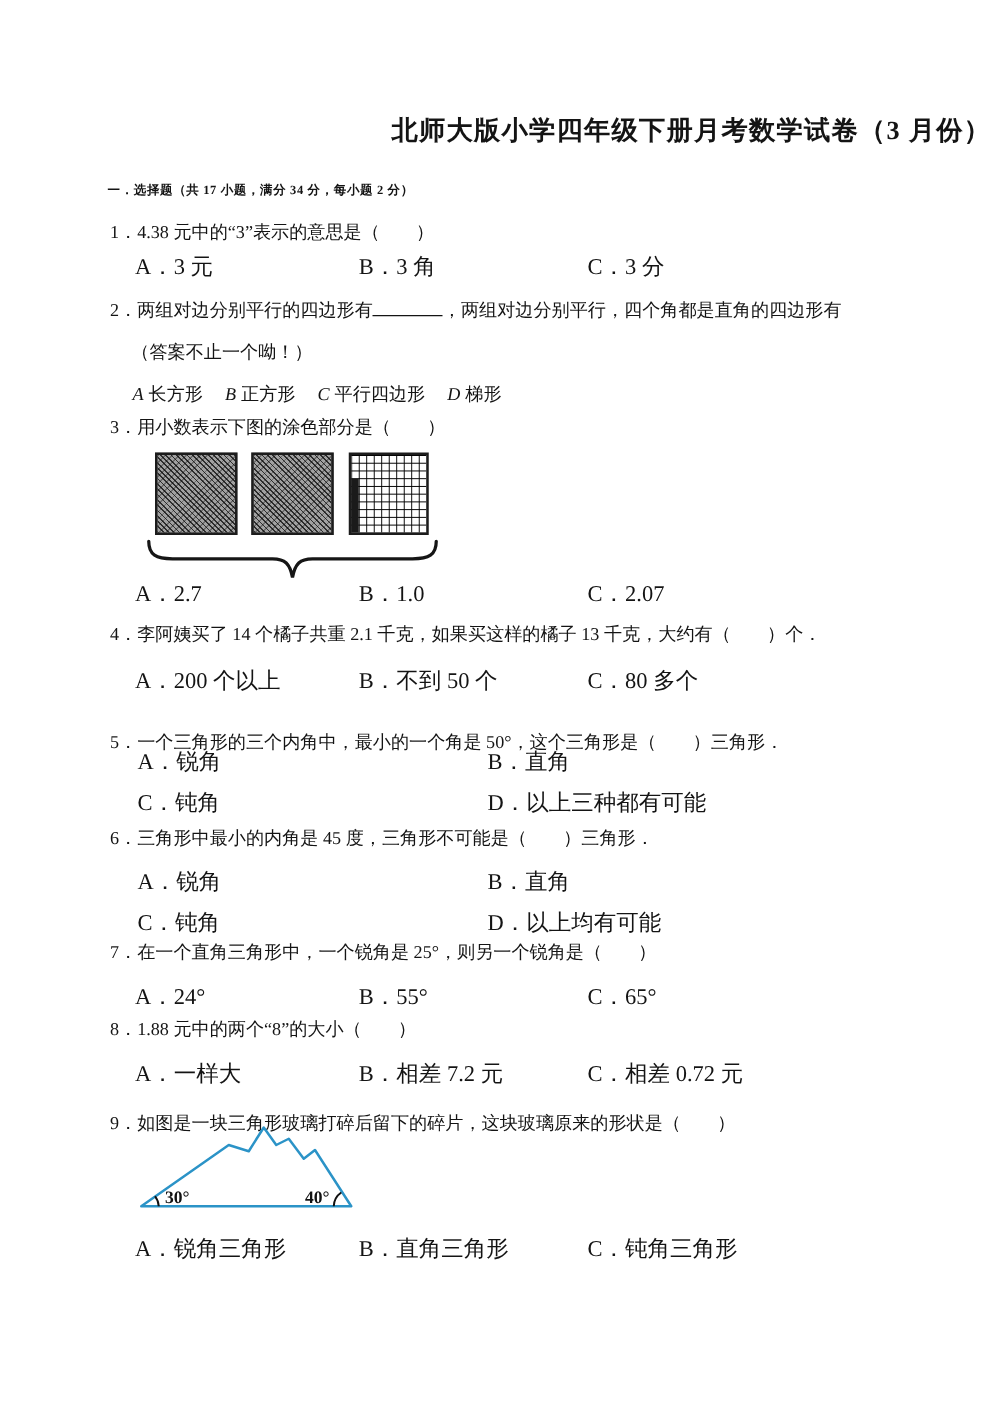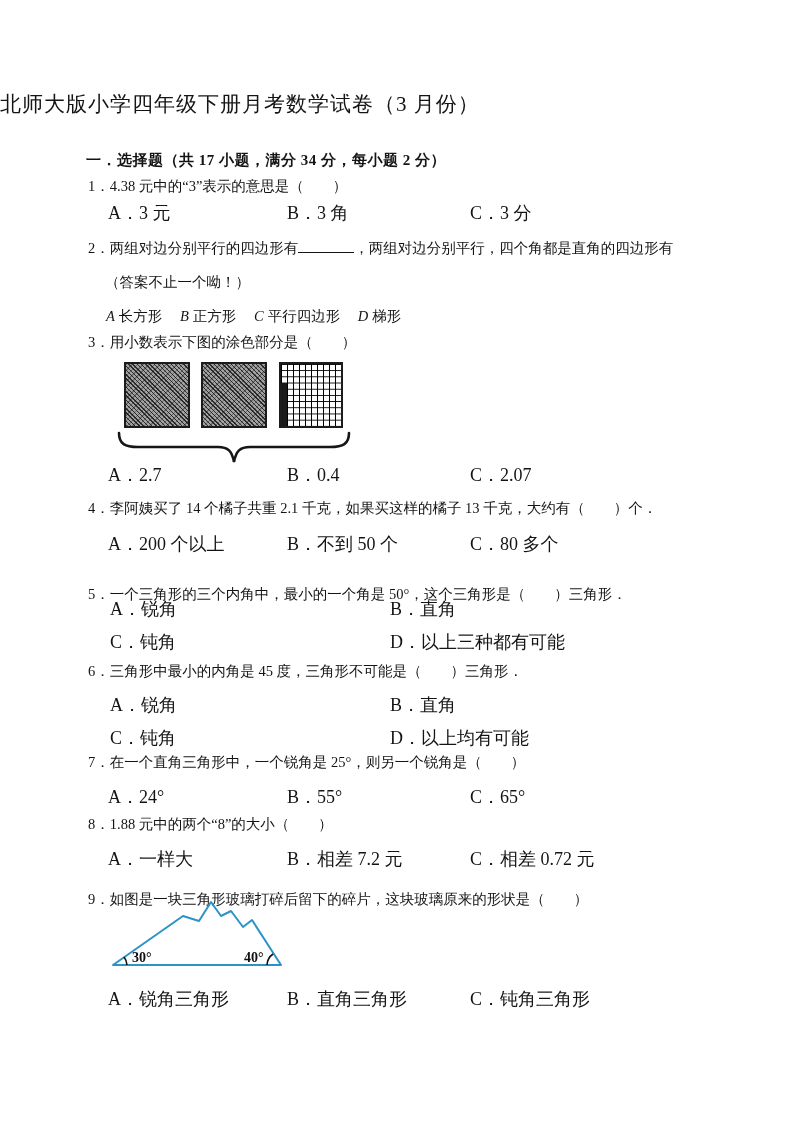--- a/index.html
+++ b/index.html
@@ -3,24 +3,24 @@
 <meta charset="utf-8">
 <style>
   html,body { margin:0; padding:0; background:#ffffff; }
   .page {
     position:relative; width:793px; height:1122px; background:#ffffff;
     font-family:"Liberation Serif","DejaVu Serif",serif; color:#141414;
     overflow:hidden;
   }
   .abs { position:absolute; }
   .title {
-    top:90px; left:0; width:100%; text-align:left;
-    font-size:21px; font-weight:normal; letter-spacing:1px;
+    top:90px; left:0; width:100%; text-align:right;
+    font-size:21px; font-weight:bold; letter-spacing:1px;
   }
-  .section { top:151px; left:86px; font-size:15px; font-weight:bold; letter-spacing:0.5px; }
+  .section { top:145px; left:86px; font-size:10px; font-weight:bold; letter-spacing:0.5px; }
   .q { font-size:14.5px; line-height:20px; white-space:nowrap; }
   .optrow { left:85px; width:680px; height:22px; }
   .opt { position:absolute; top:0; font-size:18px; white-space:nowrap; }
   .o1 { left:23px; }  .o2 { left:202px; } .o3 { left:385px; }
   .p1 { left:25px; }  .p2 { left:305px; }
   .blank {
     display:inline-block; width:56px; height:14px;
     border-bottom:1.2px solid #141414; vertical-align:baseline;
   }
   .qletter { font-style:italic; margin-right:4px; }
@@ -77,21 +77,21 @@
     <div class="sq gridsq" style="left:194px;">
       <div class="gridshade"></div>
     </div>
     <svg style="position:absolute;top:71px;left:31px;" width="236" height="38" viewBox="0 0 236 38">
       <path d="M3,2 C3,13 9,16 22,16 L102,16 C112,16 116,20 118,31 C120,20 124,16 134,16 L214,16 C227,16 233,13 233,2" fill="none" stroke="#161616" stroke-width="2.6" stroke-linecap="round"></path>
     </svg>
   </div>
 
   <div class="abs optrow" style="top:463px;">
     <span class="opt o1">A．2.7</span>
-    <span class="opt o2">B．0.4</span>
+    <span class="opt o2">B．1.0</span>
     <span class="opt o3">C．2.07</span>
   </div>
 
   <div class="abs q" style="top:498px;left:88px;">4．李阿姨买了 14 个橘子共重 2.1 千克，如果买这样的橘子 13 千克，大约有（　　）个．</div>
   <div class="abs optrow" style="top:532px;">
     <span class="opt o1">A．200 个以上</span>
     <span class="opt o2">B．不到 50 个</span>
     <span class="opt o3">C．80 多个</span>
   </div>
 

